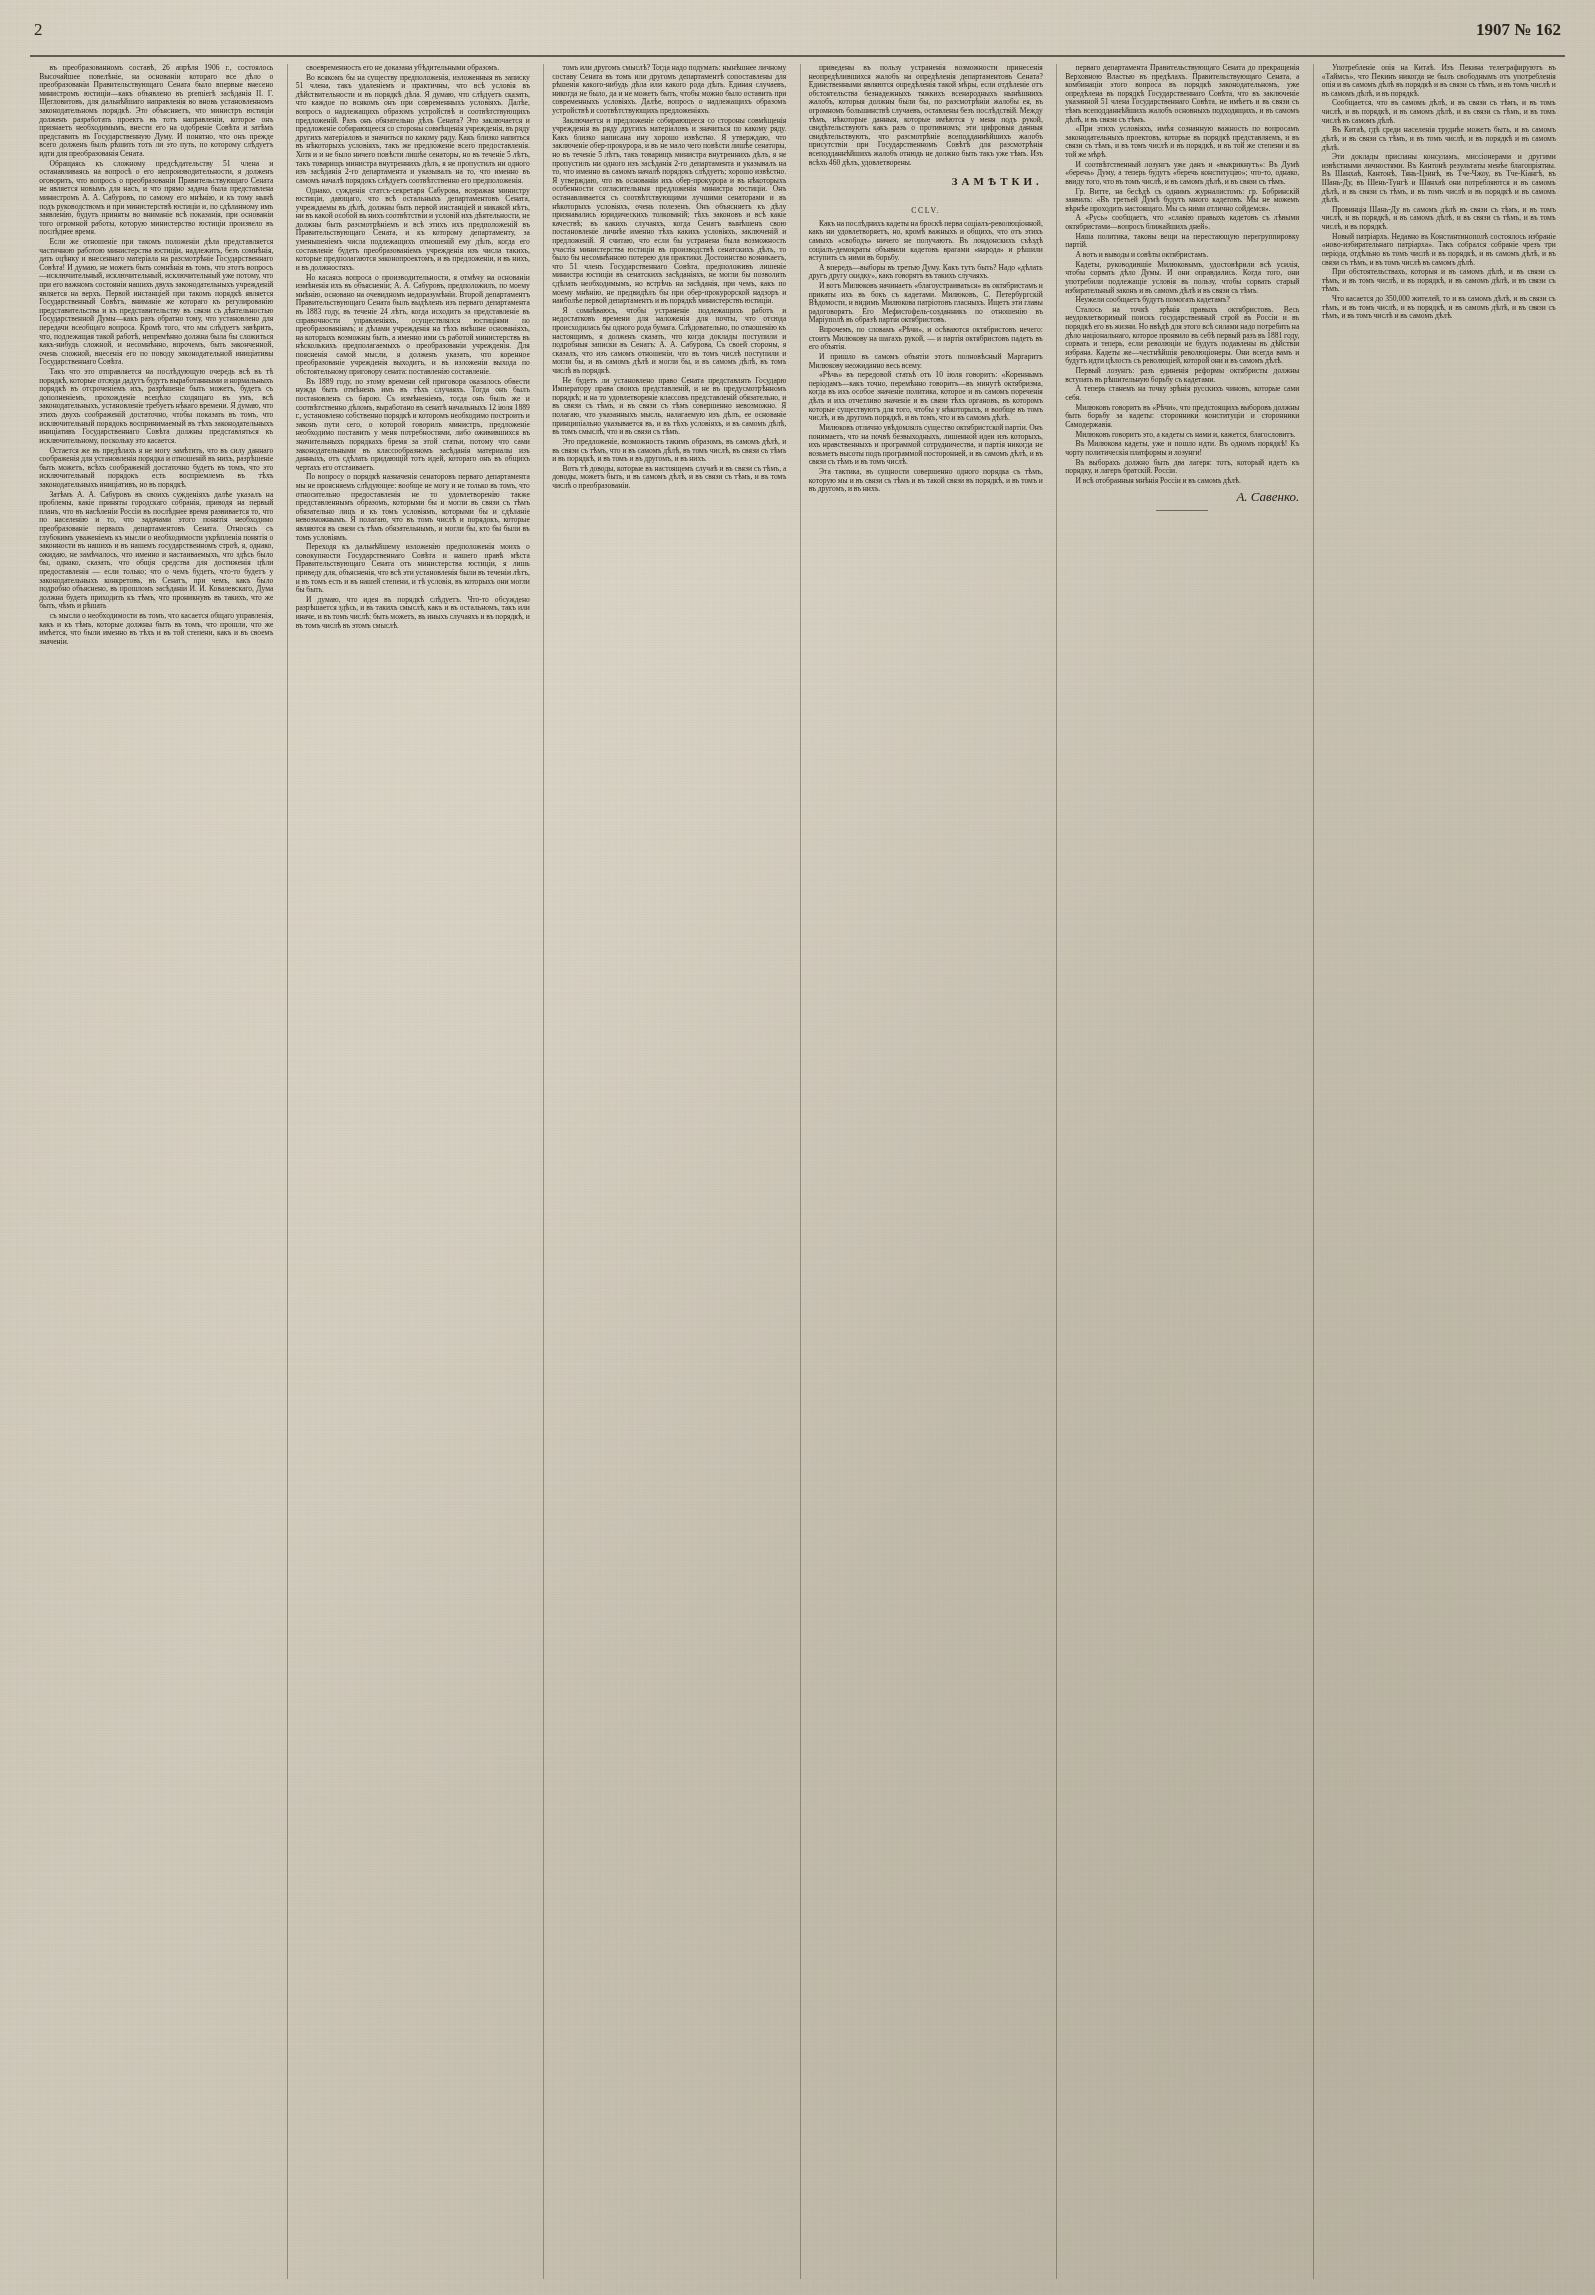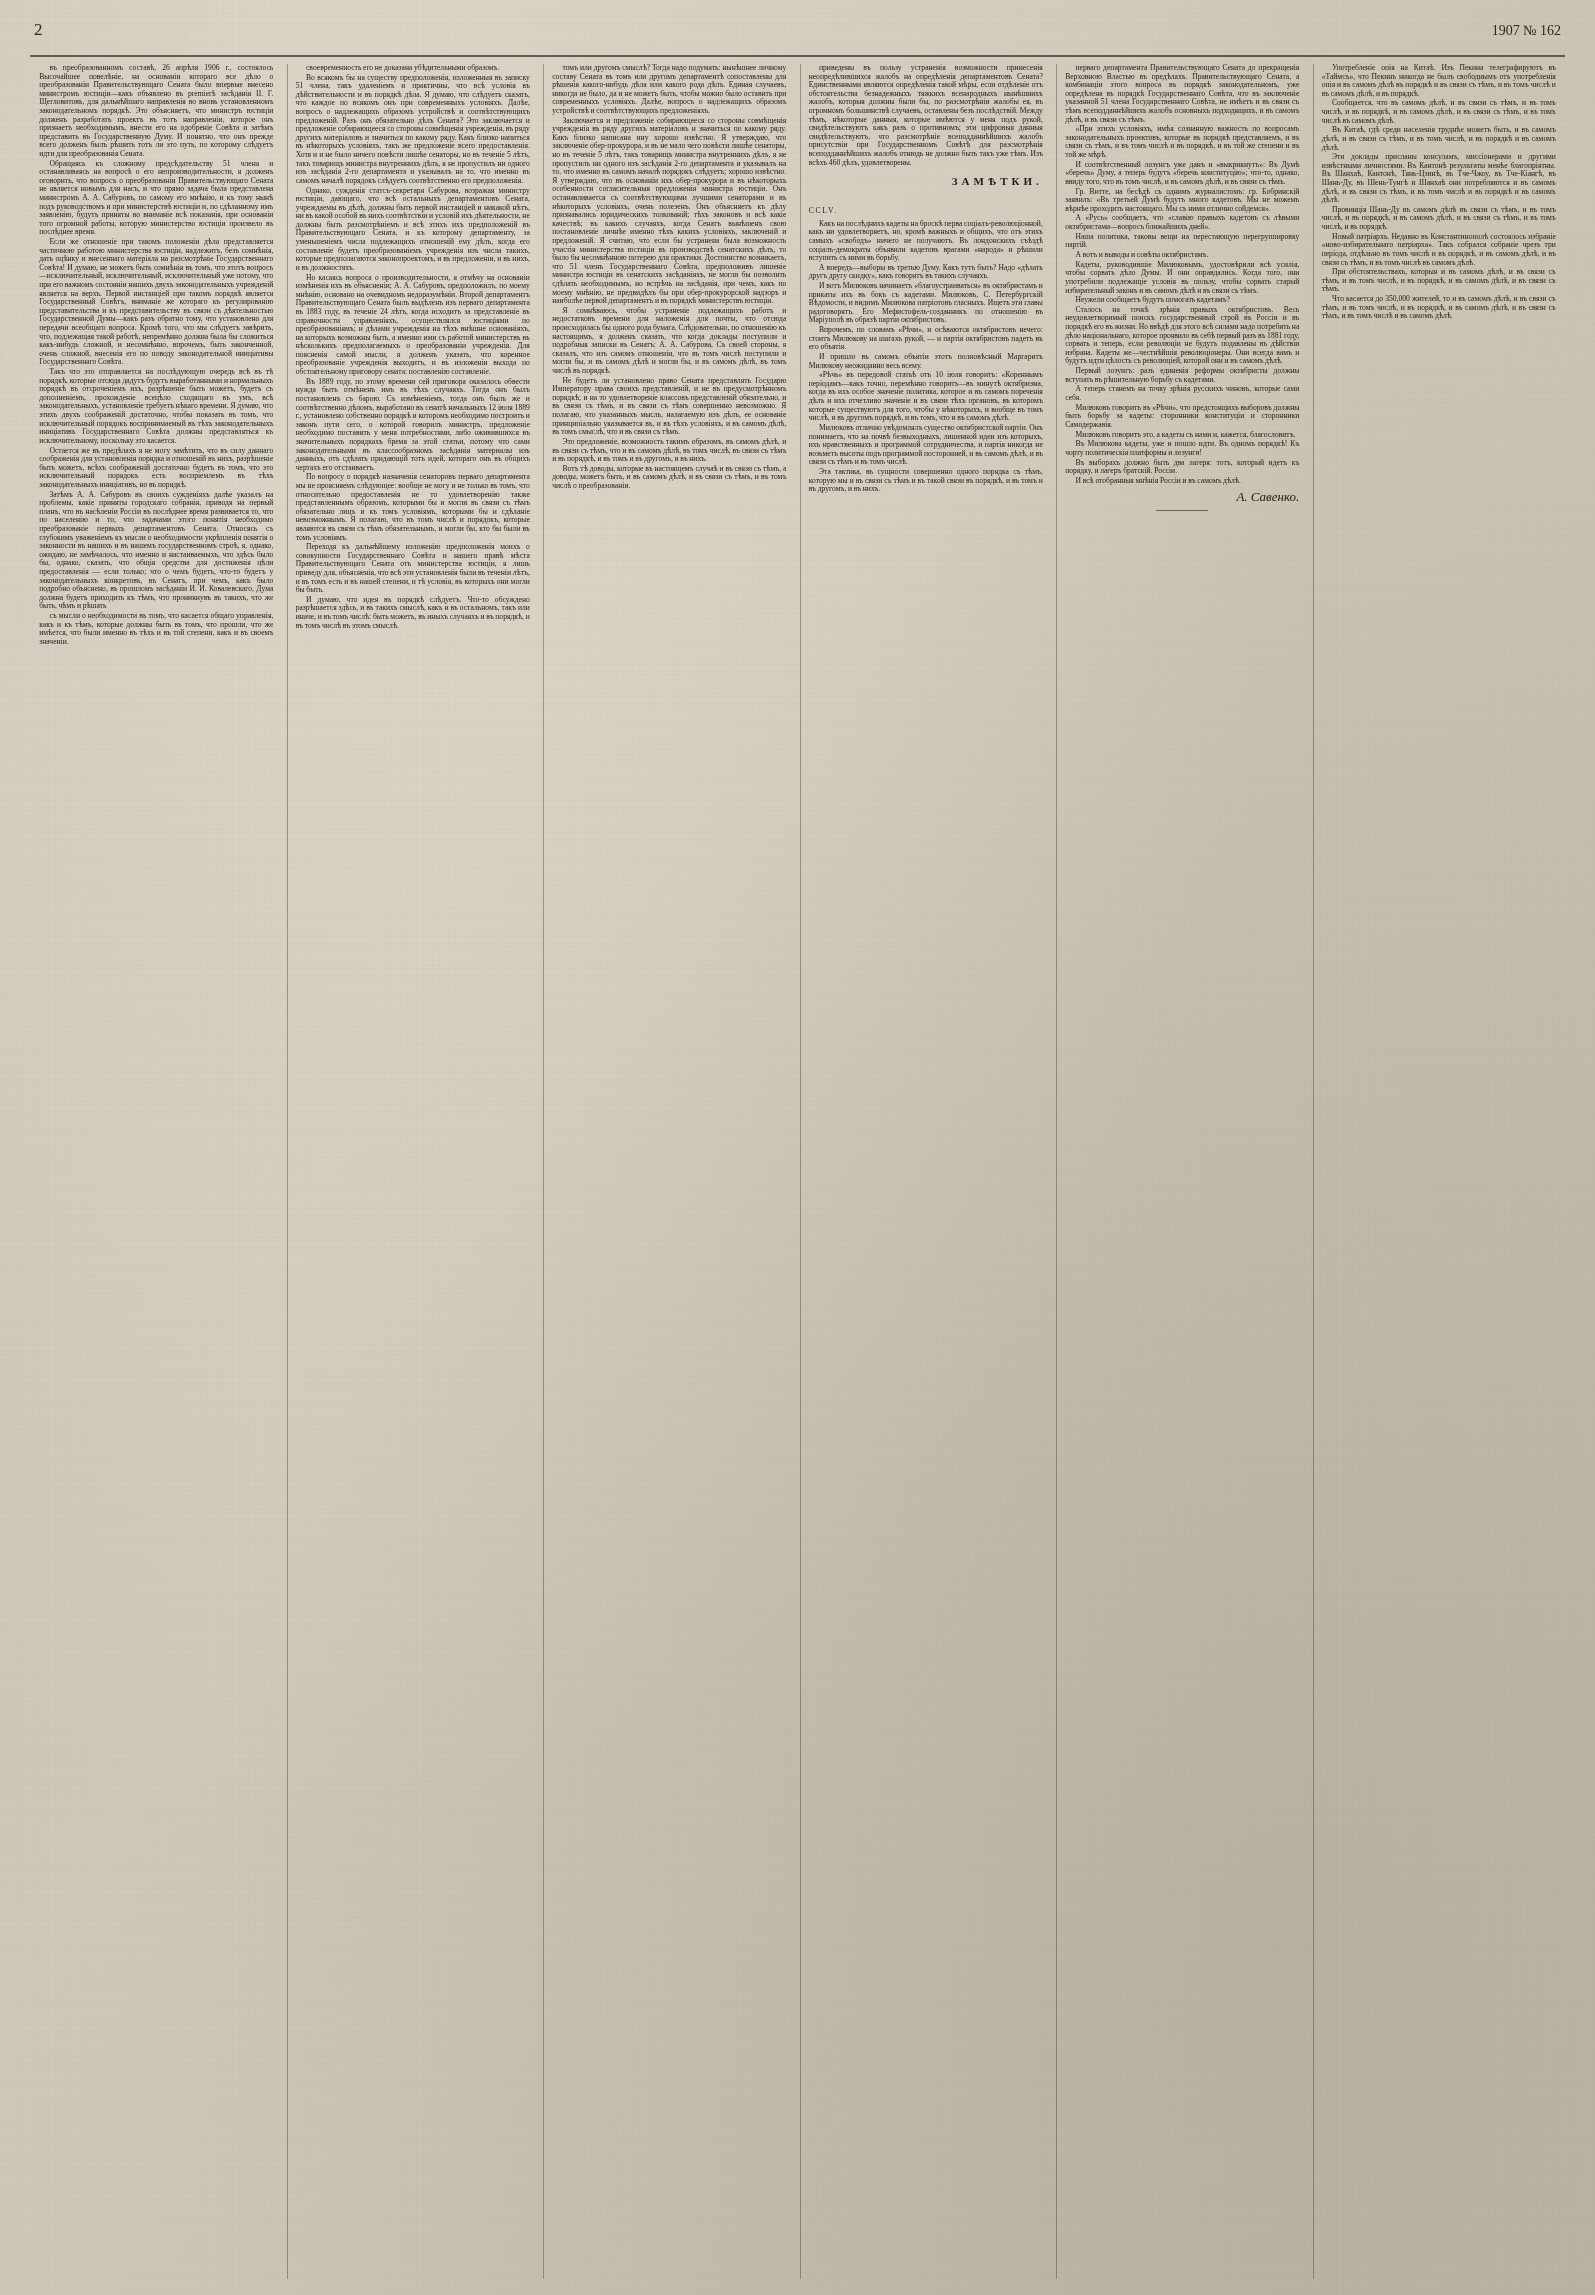--- a/index.html
+++ b/index.html
@@ -51,22 +51,23 @@
   }
   .masthead .title {
     font-size: 23px;
     letter-spacing: 8px;
     font-weight: bold;
     font-family: "Liberation Serif", serif;
     text-align: center;
     flex: 1;
   }
   .masthead .issue {
-    font-size: 14px;
+    font-size: 17px;
     white-space: nowrap;
+    font-weight: bold;
   }
   .rule {
     position: absolute;
     left: 30px;
     right: 30px;
     top: 55px;
     height: 1.7px;
     background: #3a352c;
     opacity: .75;
   }
@@ -109,21 +110,21 @@
   }
   h2.section {
     text-align: right;
     font-size: 11px;
     letter-spacing: 4px;
     margin: 8px 0 19px 0;
     font-weight: bold;
     color: #201d18;
   }
   h3.sub {
-    text-align: left;
+    text-align: center;
     font-size: 7.7px;
     letter-spacing: 1.7px;
     margin: 0 0 4.6px 0;
     font-weight: normal;
     color: #201d18;
   }
   .sig {
     text-align: right;
     font-size: 13px;
     margin: 3.4px 0 4.6px 0;

